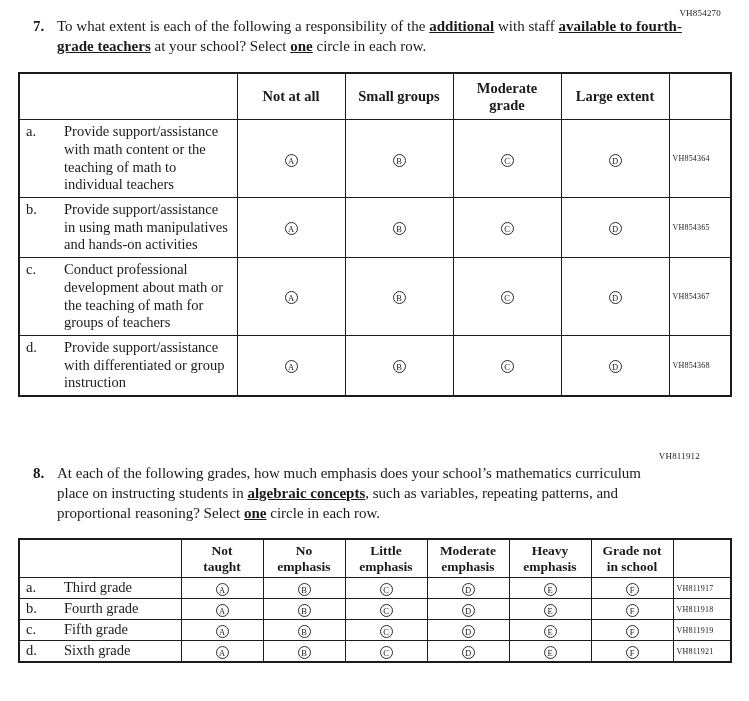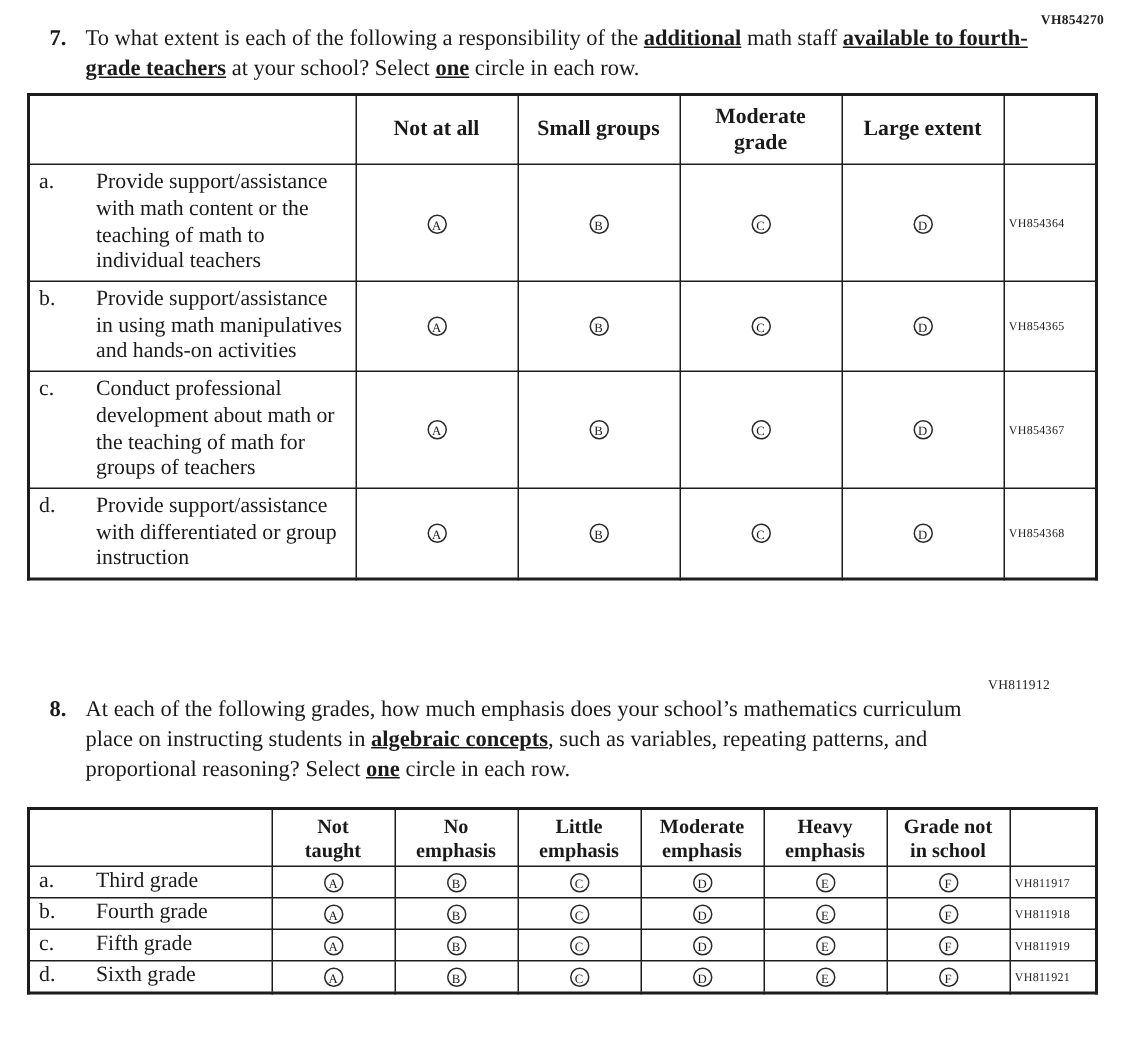--- a/index.html
+++ b/index.html
@@ -10,41 +10,41 @@
     font-family: "Liberation Serif", serif;
     color: #1a1a1a;
     overflow: hidden;
   }
   .vh-code {
     font-size: 9px;
     letter-spacing: 0.2px;
     color: #222;
     position: absolute;
   }
-  #code-q7 { top: 8px; right: 13px; font-weight: bold; }
+  #code-q7 { top: 8px; right: 28px; }
   #code-q8 { top: 451px; right: 49px; }
 
   .question {
     position: absolute;
     display: flex;
     font-size: 15px;
     line-height: 1.33;
   }
   #q7-question { top: 17px; left: 33px; width: 655px; }
   #q8-question { top: 464px; left: 33px; width: 640px; }
   .q-num { font-weight: bold; width: 24px; flex: none; }
   .q-text b { font-weight: bold; text-decoration: underline; }
 
   table.grid {
     border-collapse: collapse;
     border: 2px solid #1c1c1c;
     position: absolute;
     table-layout: fixed;
   }
-  #q7-table { top: 62px; left: 18px; }
+  #q7-table { top: 72px; left: 18px; }
   #q8-table { top: 538px; left: 18px; }
   table.grid td {
     border: 1px solid #1c1c1c;
     vertical-align: middle;
   }
   .head td {
     font-weight: bold;
     text-align: center;
     padding: 6px 2px;
     line-height: 1.15;
@@ -81,21 +81,21 @@
   #q8-table td { height: 21px; }
   #q8-table .head td { height: 36px; }
 </style>
 </head>
 <body>
 
 <div class="vh-code" id="code-q7">VH854270</div>
 
 <div class="question" id="q7-question">
   <span class="q-num">7.</span>
-  <span class="q-text"><span>To what extent is each of the following a responsibility of the </span><b>additional</b><span> math staff </span><b>available to fourth-grade teachers</b><span> at your school? Select </span><b>one</b><span> circle in each row.</span></span>
+  <span class="q-text"><span>To what extent is each of the following a responsibility of the </span><b>additional</b><span> with staff </span><b>available to fourth-grade teachers</b><span> at your school? Select </span><b>one</b><span> circle in each row.</span></span>
 </div>
 
 <table class="grid" id="q7-table">
   <colgroup>
     <col style="width:218px">
       <col style="width:108px">
       <col style="width:108px">
       <col style="width:108px">
       <col style="width:108px">
       <col style="width:62px">

